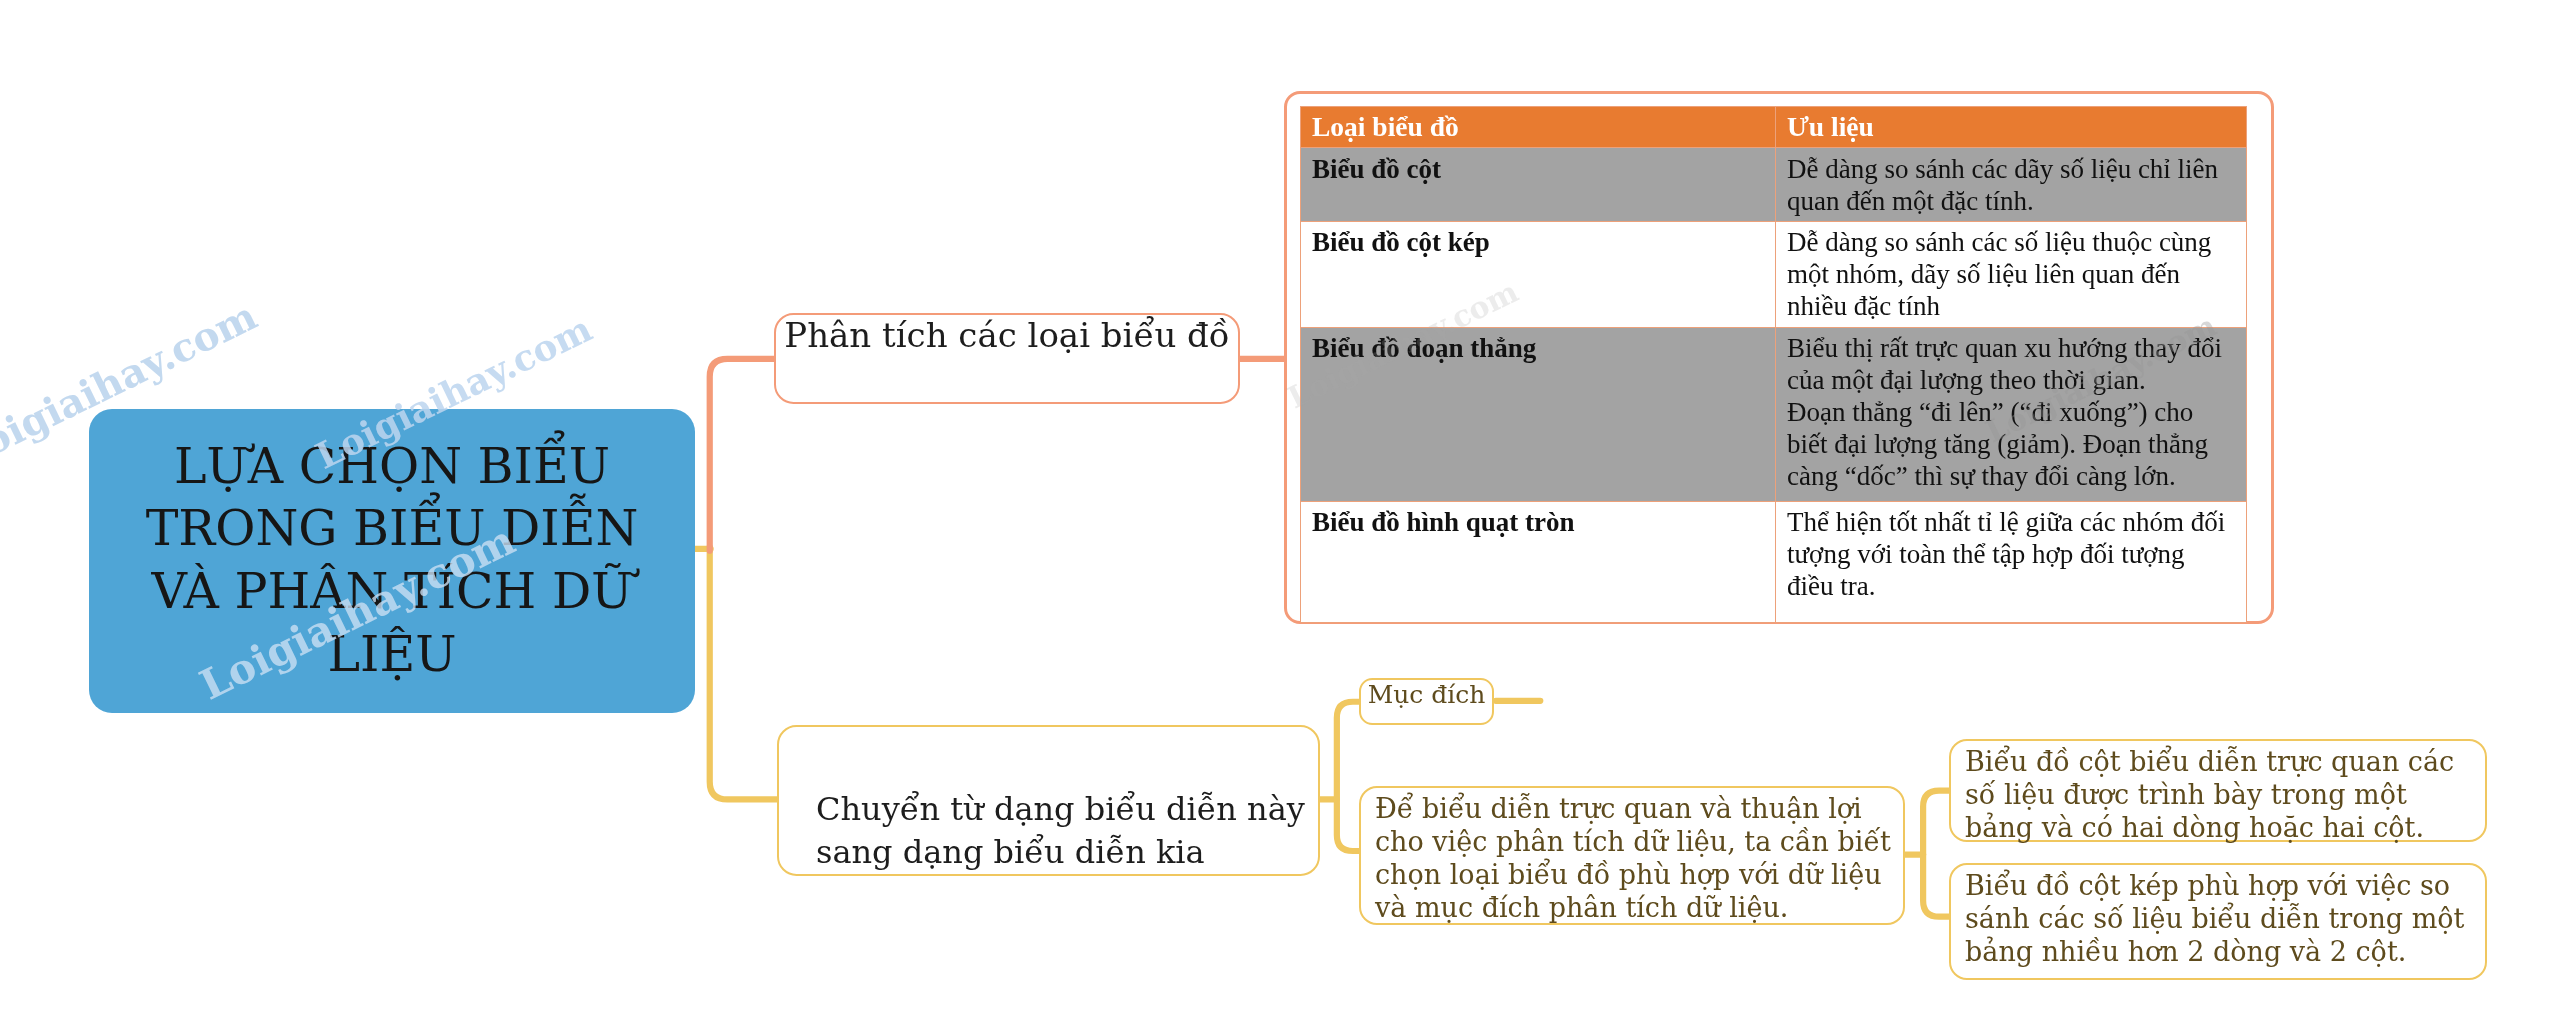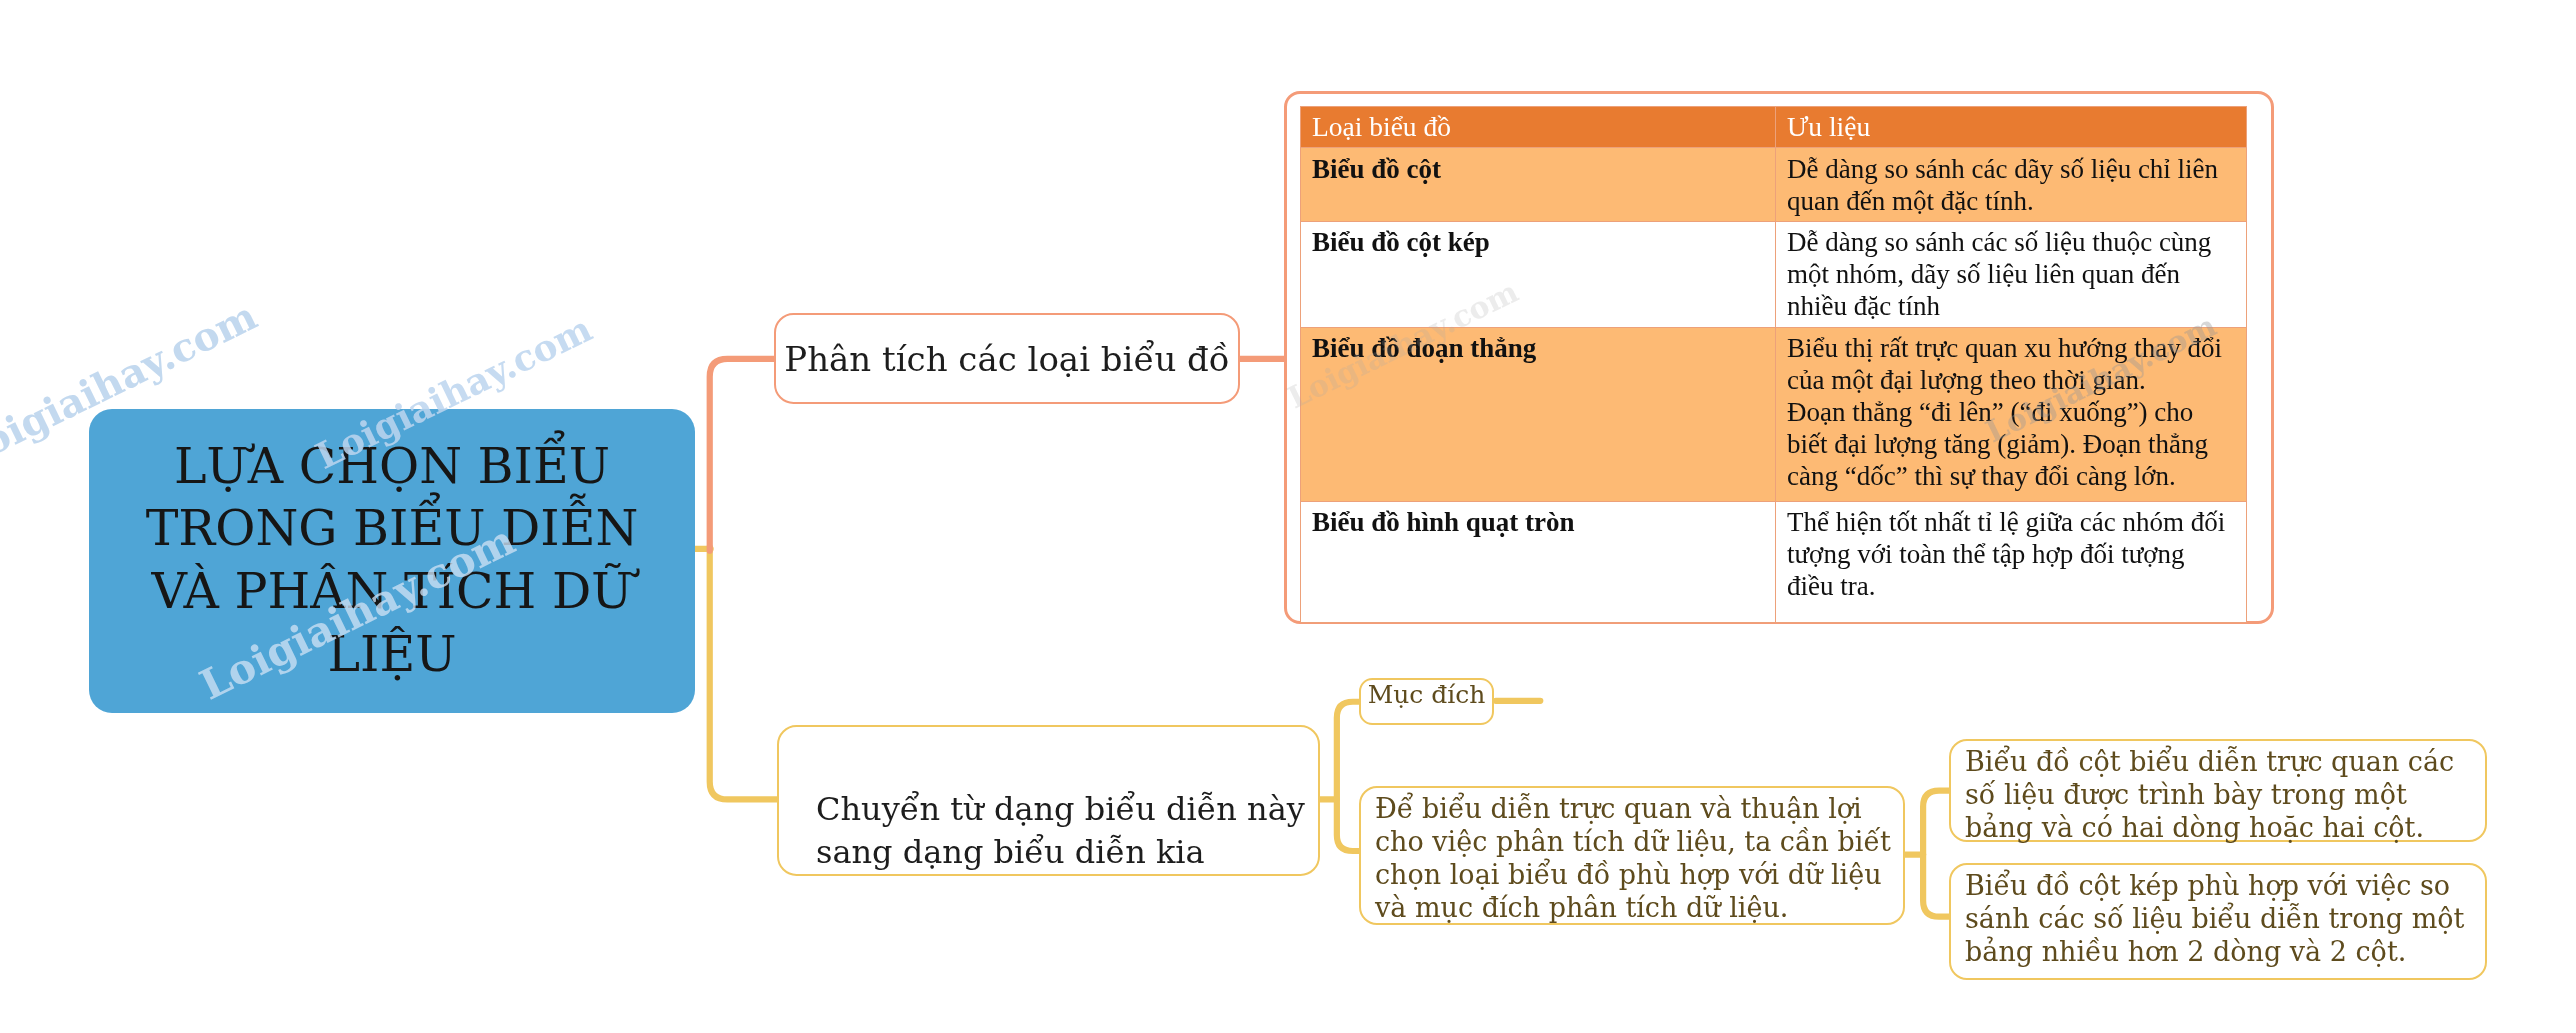--- a/index.html
+++ b/index.html
@@ -21,41 +21,41 @@
     display:flex;align-items:center;justify-content:center;
     text-align:center;
     font-size:49px;line-height:1.28;color:#161616;
     padding:0 36px;
   }
 
   
   .b1-node{
     left:774px;top:313px;width:466px;height:91px;
     border:2.7px solid #F49B78;border-radius:19.5px;
-    display:flex;align-items:center;justify-content:center;
+    display:flex;align-items:flex-start;justify-content:center;
     font-size:34px;color:#1d1d1d;white-space:nowrap;
   }
   .table-container{
     left:1284px;top:91px;width:990px;height:533px;
     border:3.6px solid #F49B78;border-radius:16px;
   }
   table.adv{
     position:absolute;left:13.3px;top:11.5px;
     width:946px;border-collapse:collapse;table-layout:fixed;
     font-family:"Liberation Serif", serif;font-size:27px;line-height:32px;color:#111;
   }
   table.adv td,table.adv th{
     border:1.8px solid #EDA17A;
     padding:4.4px 9px 4.4px 10.7px;vertical-align:top;text-align:left;
     overflow:hidden;
   }
   table.adv th{
-    background:#E87B30;color:#ffffff;font-weight:normal;font-size:27.5px;
-  }
-  tr.row-peach{background:#fdba74;}
+    background:#E87B30;color:#ffffff;font-weight:bold;font-size:27.5px;
+  }
+  tr.row-peach{background:#a3a3a3;}
   tr.row-white{background:#ffffff;}
   td.type-cell{font-weight:bold;}
   .h-header{height:39px;}
   .h-r1{height:72px;}
   .h-r2{height:100px;}
   .h-r3{height:174px;}
   .h-r4{height:121px;margin-top:20px;}
 
   
   .b2-node{

